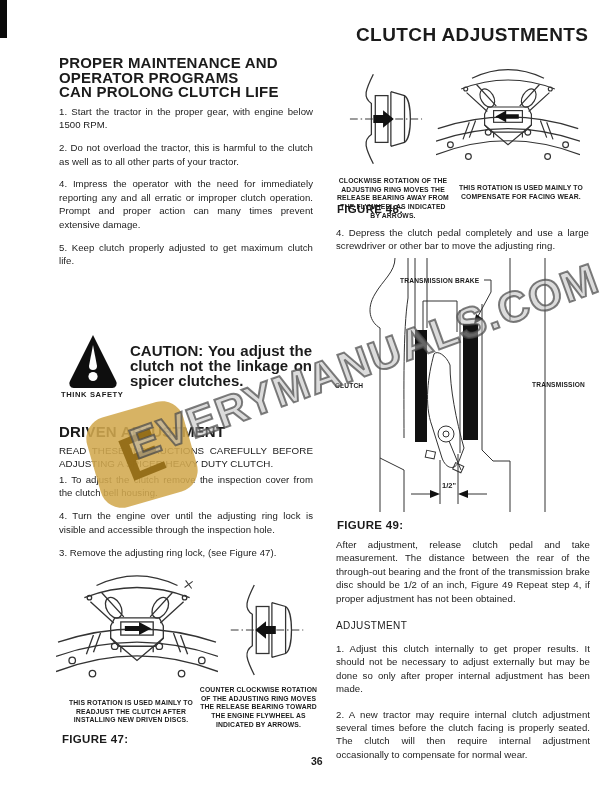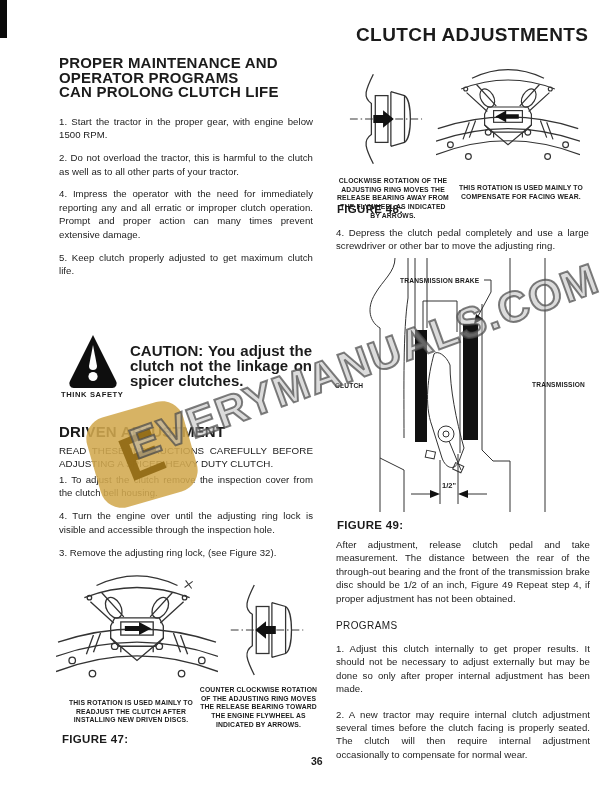--- a/index.html
+++ b/index.html
@@ -5,21 +5,21 @@
   html,body{margin:0;padding:0;background:#888;}
   #page{
     position:relative;width:612px;height:792px;background:#ffffff;
     font-family:"Liberation Sans", sans-serif;color:#1b1b1b;overflow:hidden;
     margin:0 auto;
   }
   .abs{position:absolute;text-align:center;}
   h1,h2,h3,p{margin:0;padding:0;}
   
   #left-maint{position:absolute;left:59px;top:56px;width:254px;}
-  #left-maint h1{font-size:15px;line-height:14.6px;font-weight:bold;letter-spacing:.2px;white-space:pre-line;margin-bottom:15px;}
+  #left-maint h1{font-size:15px;line-height:14.6px;font-weight:bold;letter-spacing:.2px;white-space:pre-line;margin-bottom:5px;}
   .body-p{font-size:9.6px;line-height:13.4px;text-align:justify;margin:0 0 9.5px 0;letter-spacing:.05px;}
   #caution{position:absolute;left:59px;top:330px;width:254px;height:75px;}
   #caution .tri{position:absolute;left:8px;top:2px;}
   #caution .think{position:absolute;left:2px;top:60px;font-size:7.6px;font-weight:bold;letter-spacing:.6px;white-space:nowrap;}
   #caution .ctext{position:absolute;left:71px;top:13px;width:182px;font-size:15px;line-height:15px;font-weight:bold;text-align:justify;}
   #left-adj{position:absolute;left:59px;top:423px;width:254px;}
   #left-adj h2{font-size:15px;font-weight:bold;letter-spacing:.2px;margin-bottom:4px;}
   #left-adj .intro{font-size:9.8px;line-height:13px;text-align:justify;margin-bottom:3px;}
   .figcap{font-size:6.8px;line-height:8.7px;font-weight:bold;letter-spacing:.15px;}
   .figlabel{font-size:11.5px;font-weight:bold;letter-spacing:.3px;}
@@ -81,21 +81,21 @@
     </div>
     <div class="think">THINK SAFETY</div>
     <div class="ctext">CAUTION: You adjust the clutch not the linkage on spicer clutches.</div>
   </div>
 
   <div id="left-adj">
     <h2>DRIVEN ADJUSTMENT</h2>
     <p class="body-p intro">READ THESE INSTRUCTIONS CAREFULLY BEFORE ADJUSTING A SPICER HEAVY DUTY CLUTCH.</p>
     <p class="body-p">1. To adjust the clutch remove the inspection cover from the clutch bell housing.</p>
     <p class="body-p">4. Turn the engine over until the adjusting ring lock is visible and accessible through the inspection hole.</p>
-    <p class="body-p">3. Remove the adjusting ring lock, (see Figure 32).</p>
+    <p class="body-p">3. Remove the adjusting ring lock, (see Figure 47).</p>
   </div>
 
   <div class="figsvg" style="left:56px;top:571px;">
     <svg width="162" height="114" viewBox="0 0 160 112">
       <g class="line">
         <path d="M40,14 Q80,-5 120,14"></path>
         <path d="M28,26 Q80,6 132,26"></path>
         <path d="M34,30 L57,51 M45,21 L67,45 M126,30 L103,51 M115,21 L93,45"></path>
         <ellipse cx="57" cy="36" rx="7" ry="11" transform="rotate(-30 57 36)"></ellipse>
         <ellipse cx="103" cy="36" rx="7" ry="11" transform="rotate(30 103 36)"></ellipse>
@@ -213,21 +213,21 @@
       <text class="svgtxt" x="67" y="25">TRANSMISSION BRAKE</text>
       <text class="svgtxt" x="2" y="130">CLUTCH</text>
       <text class="svgtxt" x="199" y="129">TRANSMISSION</text>
       <text class="dimtxt" x="109" y="230">1/2"</text>
     </svg>
   </div>
 
   <div class="figlabel abs" style="left:337px;top:519px;">FIGURE 49:</div>
   <p class="body-p" id="fig49-cap">After adjustment, release clutch pedal and take measurement. The distance between the rear of the through-out bearing and the front of the transmission brake disc should be 1/2 of an inch, Figure 49 Repeat step 4, if proper adjustment has not been obtained.</p>
 
-  <div id="important-h">PROGRAMS</div>
+  <div id="important-h">ADJUSTMENT</div>
   <div id="important-items">
     <p class="body-p" style="margin-bottom:12px;">1. Adjust this clutch internally to get proper results. It should not be necessary to adjust externally but may be done so only after proper internal adjustment has been made.</p>
     <p class="body-p">2. A new tractor may require internal clutch adjustment several times before the clutch facing is properly seated. The clutch will then require internal adjustment occasionally to compensate for normal wear.</p>
   </div>
 
   <div id="page-num">36</div>
 
   <div id="wm-badge">
     <span>E</span>
   </div>

